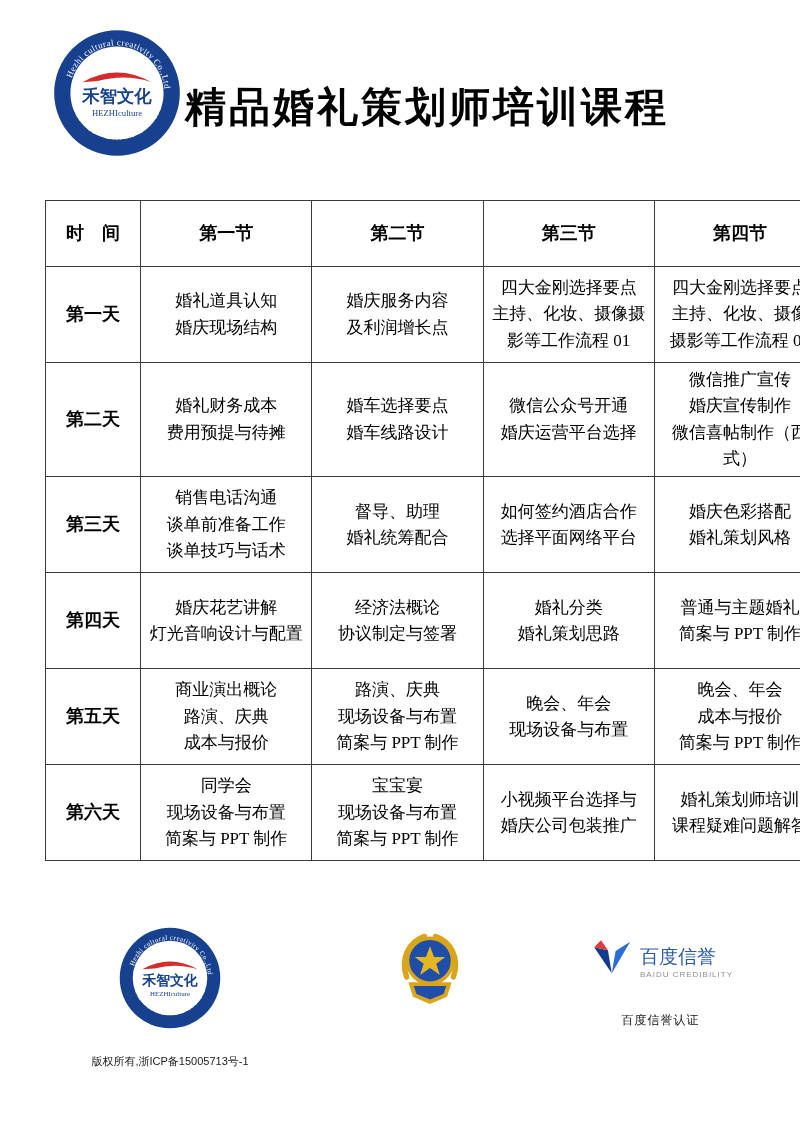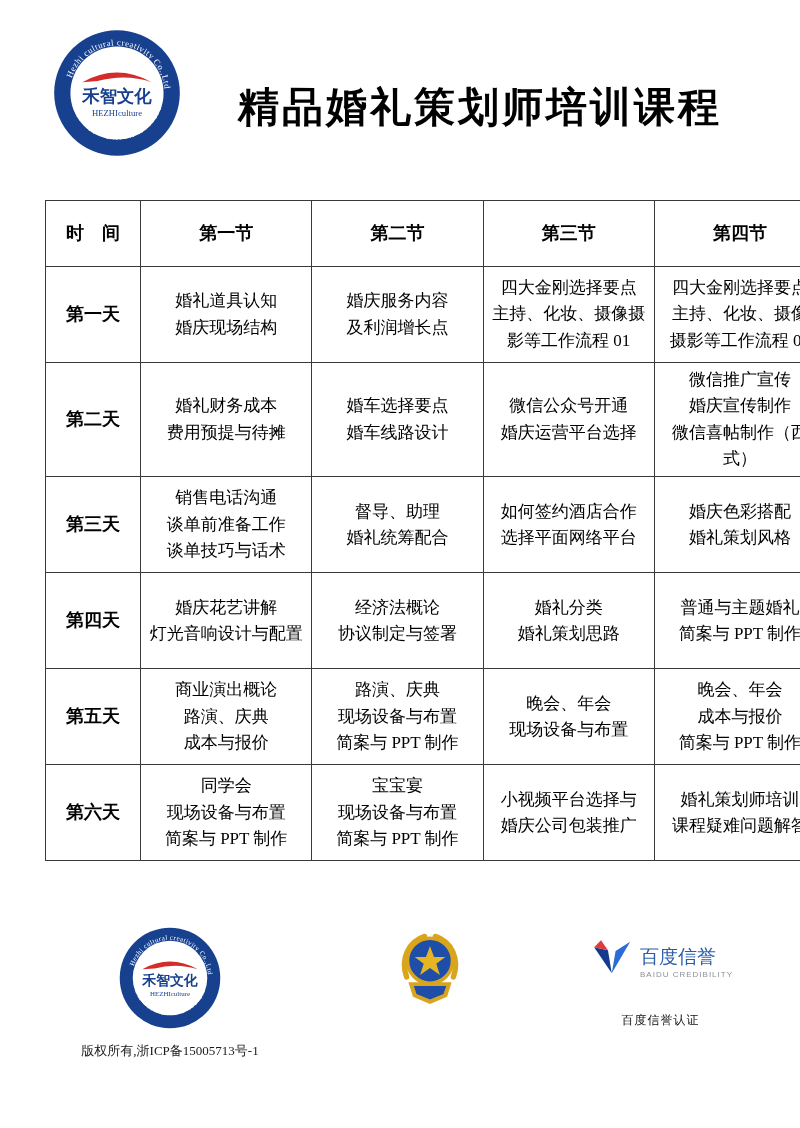--- a/index.html
+++ b/index.html
@@ -10,21 +10,21 @@
     color:#000;
     overflow:hidden;
   }
 
   
   .brand-logo {
     position:absolute; left:52px; top:28px; width:130px; height:130px;
   }
   .page-title {
     position:absolute; left:185px; right:25px; top:80px;
-    text-align:center; font-size:41px; font-weight:900; letter-spacing:3px;
+    text-align:left; font-size:41px; font-weight:900; letter-spacing:3px;
     color:#000;
   }
 
   
   table.schedule {
     position:absolute; left:45px; top:200px; width:781px;
     border-collapse:collapse; table-layout:fixed;
   }
   table.schedule th, table.schedule td {
     border:1px solid #3a3a3a;
@@ -37,22 +37,22 @@
   table.schedule tbody tr { height:96px; }
   table.schedule th { font-weight:bold; font-size:18px; }
   table.schedule td.day { font-weight:bold; font-size:18px; }
   table.schedule col.col-time { width:95px; }
 
   
   .footer-left {
     position:absolute; left:80px; top:926px; width:180px; text-align:center;
   }
   .footer-left .copyright {
-    margin-top:8px; font-size:13px; color:#1a1a1a;
-    font-family:Liberation Serif, serif;
+    margin-top:20px; font-size:11px; color:#1a1a1a;
+    font-family:Liberation Sans, sans-serif;
   }
   .footer-mid {
     position:absolute; left:325px; top:930px; width:210px; text-align:center;
   }
   .footer-mid .police-text {
     margin-top:6px; font-size:16px; font-weight:bold; color:#000;
     font-family:"Liberation Sans","DejaVu Sans",sans-serif;
   }
   .footer-right {
     position:absolute; left:578px; top:938px; width:165px; text-align:center;

